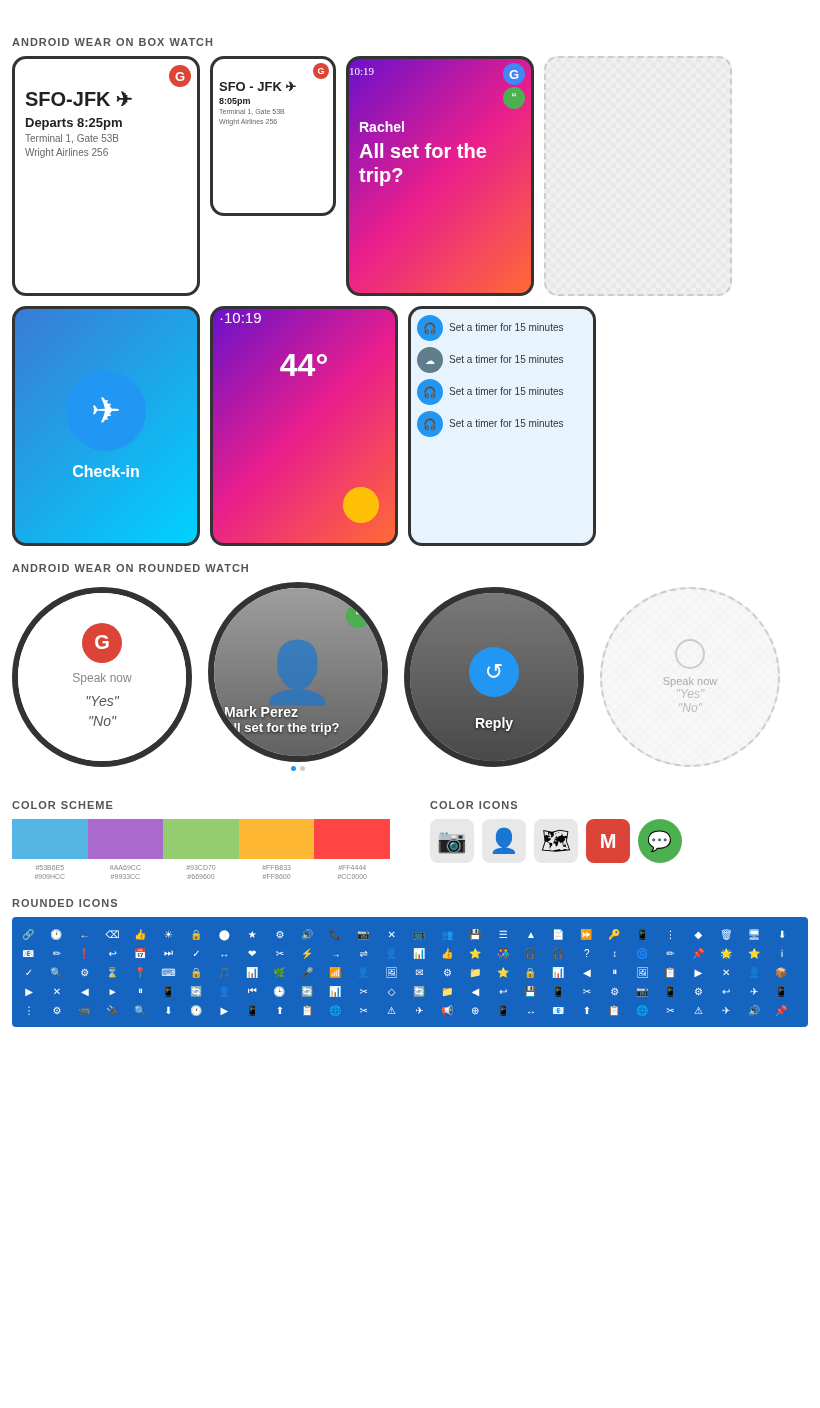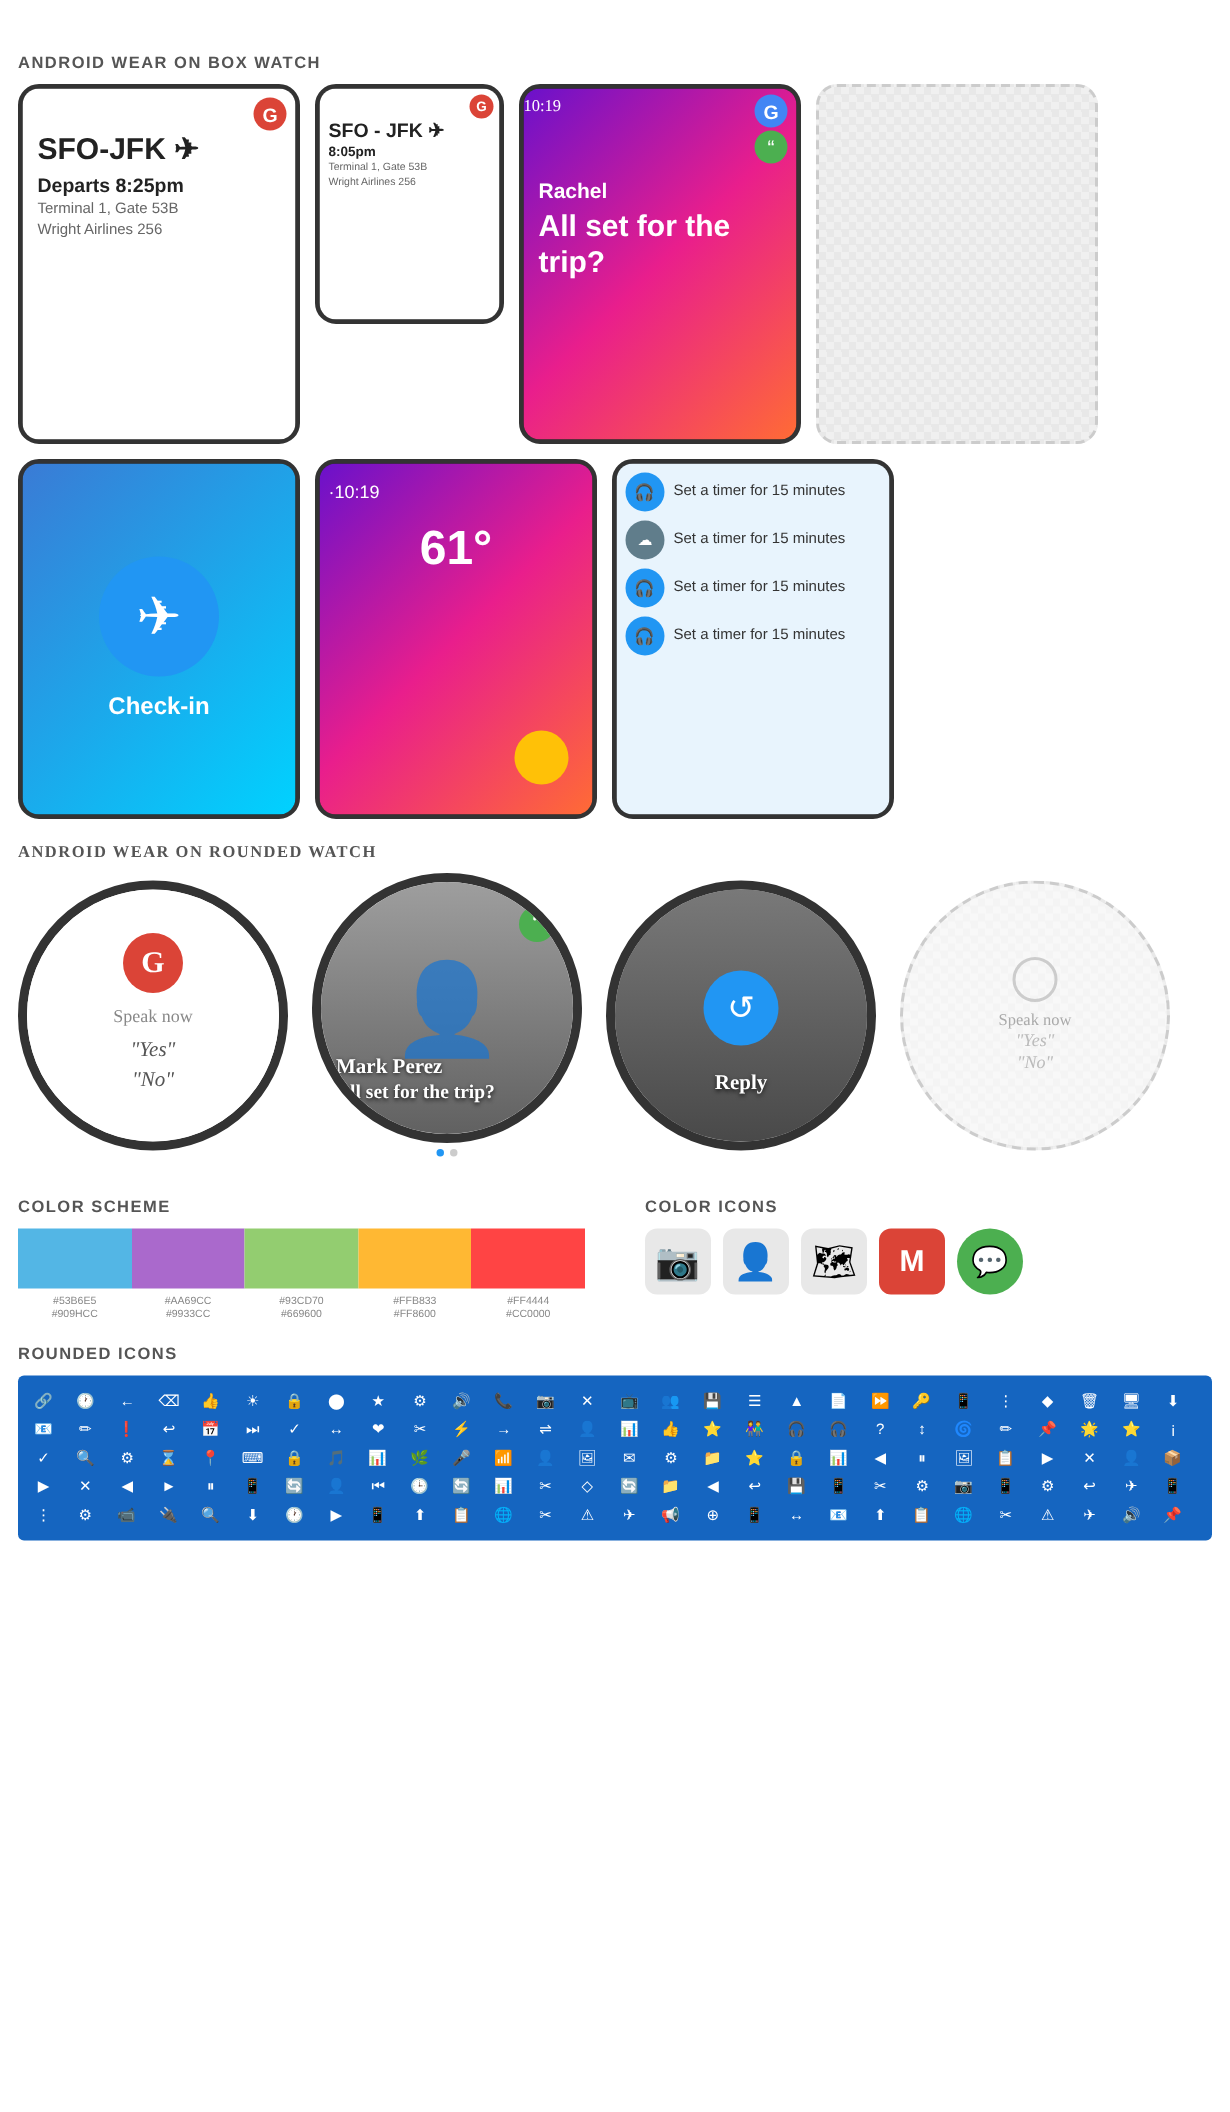--- a/index.html
+++ b/index.html
@@ -234,24 +234,24 @@
     }
 
     
     .weather-screen {
       background: linear-gradient(135deg, #6a11cb 0%, #e91e8c 50%, #ff6b35 100%);
       padding: 8px;
       position: relative;
     }
 
     .weather-screen .time {
-      font-size: 12px;
-      color: #fff;
-      position: absolute;
-      top: 12px;
+      font-size: 15px;
+      color: #fff;
+      position: absolute;
+      top: 0;
       left: 6px;
     }
 
     .weather-screen .temp {
       color: #fff;
       font-size: 32px;
       font-weight: bold;
       margin-top: 30px;
       text-align: center;
     }
@@ -316,21 +316,20 @@
       width: 188px;
       height: 240px;
       border-radius: 14px;
       border: 2px dashed #ccc;
       background: repeating-conic-gradient(#f0f0f0 0% 25%, #e8e8e8 0% 50%) 0 0 / 10px 10px;
     }
 
     
     .rounded-watch-section {
       margin-bottom: 16px;
-      font-family: Liberation Serif, serif;
     }
 
     .rounded-watch-grid {
       display: flex;
       gap: 16px;
       align-items: center;
       flex-wrap: wrap;
     }
 
     .round-watch {
@@ -678,21 +677,21 @@
           <div class="plane-circle">
             <span style="color:#fff;font-size:36px;">✈</span>
           </div>
           <div class="checkin-label">Check-in</div>
         </div>
       </div>
 
       <div class="watch-device device-large">
         <div class="screen weather-screen">
           <div class="time">·10:19</div>
-          <div class="temp">61°</div>
+          <div class="temp">44°</div>
           <div class="sun-icon"></div>
         </div>
       </div>
 
       <div class="watch-device" style="width:188px;height:240px;">
         <div class="screen timer-screen">
           <div class="timer-item">
             <div class="headphone-icon">🎧</div>
             <div class="timer-text">Set a timer for 15 minutes</div>
           </div>

